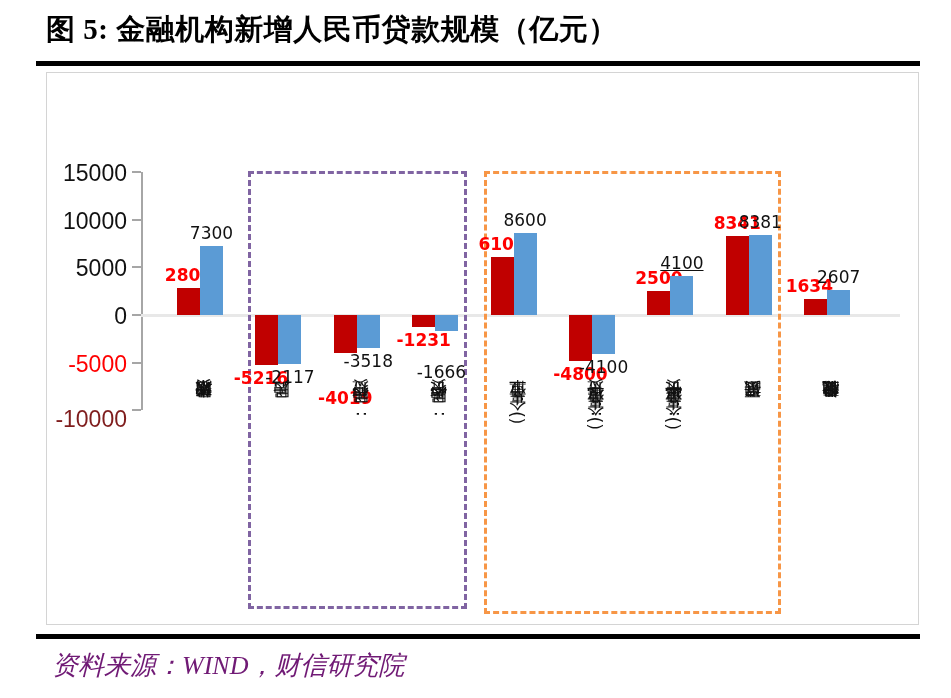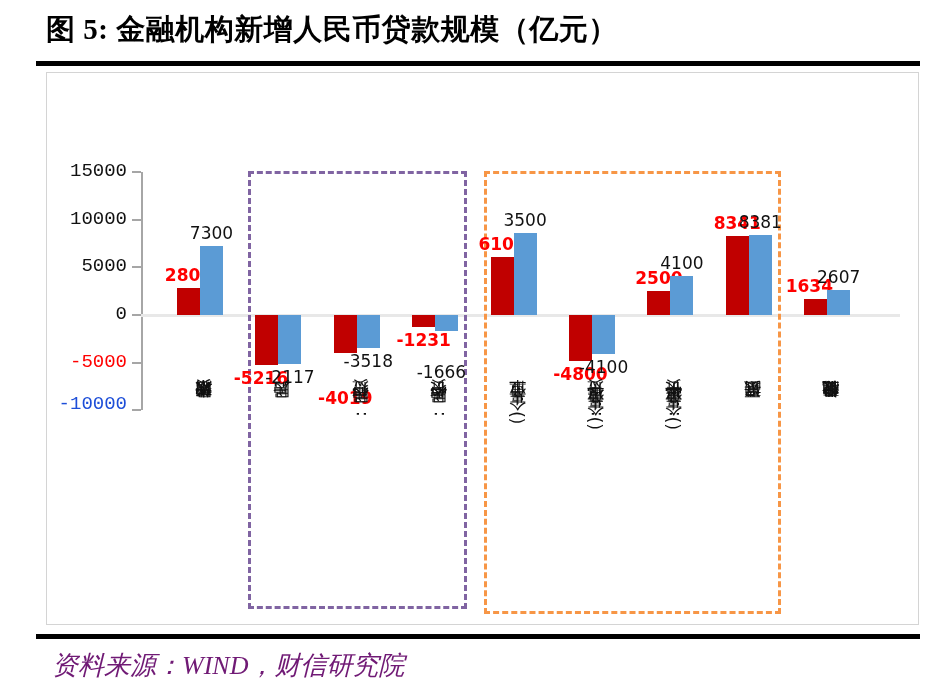--- a/index.html
+++ b/index.html
@@ -92,22 +92,22 @@
     position: absolute;
     left: 0;
     top: 0;
     width: 873px;
     height: 553px;
   }
 
   .ytick-label {
     position: absolute;
     text-align: right;
-    font-size: 19px;
-    font-family: Liberation Mono, monospace;
+    font-size: 23px;
+    font-family: Liberation Sans, sans-serif;
     white-space: nowrap;
   }
   .ytick-mark {
     position: absolute;
     height: 2px;
     background: #a6a6a6;
   }
   #yaxis-line {
     position: absolute;
     width: 2px;
@@ -195,21 +195,21 @@
       <div class="ytick-label" style="left: -6px; width: 86px; top: 87.2px; color: rgb(17, 17, 17);">15000</div>
       <div class="ytick-mark" style="left: 85px; top: 145.8px; width: 9px;"></div>
       <div class="ytick-label" style="left: -6px; width: 86px; top: 134.8px; color: rgb(17, 17, 17);">10000</div>
       <div class="ytick-mark" style="left: 85px; top: 193.4px; width: 9px;"></div>
       <div class="ytick-label" style="left: -6px; width: 86px; top: 182.4px; color: rgb(17, 17, 17);">5000</div>
       <div class="ytick-mark" style="left: 85px; top: 241px; width: 9px;"></div>
       <div class="ytick-label" style="left: -6px; width: 86px; top: 230px; color: rgb(17, 17, 17);">0</div>
       <div class="ytick-mark" style="left: 85px; top: 288.6px; width: 9px;"></div>
       <div class="ytick-label" style="left: -6px; width: 86px; top: 277.6px; color: rgb(255, 0, 0);">-5000</div>
       <div class="ytick-mark" style="left: 85px; top: 336.2px; width: 9px;"></div>
-      <div class="ytick-label" style="left: -6px; width: 86px; top: 320px; color: #1d4ed8;">-10000</div>
+      <div class="ytick-label" style="left: -6px; width: 86px; top: 333px; color: #7f1d1d;">-10000</div>
       <div id="zero-line" style="left: 94px; top: 241px; width: 759px;"></div>
       <div class="group-box" id="group-box-household" style="left: 201.4px; top: 98px; width: 218.8px; height: 438px; border-color: rgb(128, 100, 162);"></div>
       <div class="group-box" id="group-box-corporate" style="left: 436.6px; top: 98px; width: 297.2px; height: 443px; border-color: rgb(247, 150, 70);"></div>
       <div class="bar" style="left: 130px; top: 215.344px; width: 23px; height: 26.656px; background: rgb(192, 0, 0);"></div>
       <div class="bar-value series-a" style="color: rgb(255, 0, 0); width: 60px; text-align: center; left: 111.5px; top: 192.344px;">2800</div>
       <div class="bar" style="left: 153px; top: 172.504px; width: 23px; height: 69.496px; background: rgb(91, 155, 213);"></div>
       <div class="bar-value series-b" style="color: rgb(17, 17, 17); width: 60px; text-align: center; left: 134.5px; top: 149.504px;">7300</div>
       <div class="cat-label" style="left: 144px; top: 338px;">新增人民币贷款</div>
       <div class="bar" style="left: 208.4px; top: 242px; width: 23px; height: 49.6563px; background: rgb(192, 0, 0);"></div>
       <div class="bar-value series-a" style="color: rgb(255, 0, 0); width: 60px; text-align: center; left: 184px; top: 294.656px;">-5216</div>
@@ -222,31 +222,31 @@
       <div class="bar-value series-b" style="color: rgb(17, 17, 17); width: 60px; text-align: center; left: 291.3px; top: 278.491px;">-3518</div>
       <div class="cat-label" style="left: 300.8px; top: 338px;">居民户:短贷</div>
       <div class="bar" style="left: 365.2px; top: 242px; width: 23px; height: 11.7191px; background: rgb(192, 0, 0);"></div>
       <div class="bar-value series-a" style="color: rgb(255, 0, 0); width: 60px; text-align: center; left: 346.7px; top: 256.719px;">-1231</div>
       <div class="bar" style="left: 388.2px; top: 242px; width: 23px; height: 15.8603px; background: rgb(91, 155, 213);"></div>
       <div class="bar-value series-b" style="color: rgb(17, 17, 17); width: 60px; text-align: left; left: 369.7px; top: 260.86px; margin-top: 28px;">-1666</div>
       <div class="cat-label" style="left: 379.2px; top: 338px;">居民户:中长贷</div>
       <div class="bar" style="left: 443.6px; top: 183.928px; width: 23px; height: 58.072px; background: rgb(192, 0, 0);"></div>
       <div class="bar-value series-a" style="color: rgb(255, 0, 0); width: 60px; text-align: center; left: 425.1px; top: 160.928px;">6100</div>
       <div class="bar" style="left: 466.6px; top: 160.128px; width: 23px; height: 81.872px; background: rgb(91, 155, 213);"></div>
-      <div class="bar-value series-b" style="color: rgb(17, 17, 17); width: 60px; text-align: center; left: 448.1px; top: 137.128px;">3500</div>
+      <div class="bar-value series-b" style="color: rgb(17, 17, 17); width: 60px; text-align: center; left: 448.1px; top: 137.128px;">8600</div>
       <div class="cat-label" style="left: 457.6px; top: 338px;">企(事)业单位</div>
       <div class="bar" style="left: 522px; top: 242px; width: 23px; height: 45.696px; background: rgb(192, 0, 0);"></div>
       <div class="bar-value series-a" style="color: rgb(255, 0, 0); width: 60px; text-align: center; left: 503.5px; top: 290.696px;">-4800</div>
       <div class="bar" style="left: 545px; top: 242px; width: 23px; height: 39.032px; background: rgb(91, 155, 213);"></div>
       <div class="bar-value series-b" style="color: rgb(17, 17, 17); width: 60px; text-align: center; left: 526.5px; top: 284.032px;">-4100</div>
       <div class="cat-label" style="left: 536px; top: 338px;">企(事)业单位:短贷</div>
       <div class="bar" style="left: 600.4px; top: 218.2px; width: 23px; height: 23.8px; background: rgb(192, 0, 0);"></div>
       <div class="bar-value series-a" style="color: rgb(255, 0, 0); width: 60px; text-align: center; left: 581.9px; top: 195.2px;">2500</div>
       <div class="bar" style="left: 623.4px; top: 202.968px; width: 23px; height: 39.032px; background: rgb(91, 155, 213);"></div>
-      <div class="bar-value series-b" style="color: rgb(17, 17, 17); width: 60px; text-align: center; left: 604.9px; top: 179.968px;">4100</div>
+      <div class="bar-value series-b" style="color: rgb(17, 17, 17); width: 60px; text-align: center; left: 604.9px; top: 179.968px; text-decoration: underline;">4100</div>
       <div class="cat-label" style="left: 614.4px; top: 338px;">企(事)业单位:中长贷</div>
       <div class="bar" style="left: 678.8px; top: 162.594px; width: 23px; height: 79.4063px; background: rgb(192, 0, 0);"></div>
       <div class="bar-value series-a" style="color: rgb(255, 0, 0); width: 60px; text-align: center; left: 660.3px; top: 139.594px;">8341</div>
       <div class="bar" style="left: 701.8px; top: 162.213px; width: 23px; height: 79.7871px; background: rgb(91, 155, 213);"></div>
       <div class="bar-value series-b" style="color: rgb(17, 17, 17); width: 60px; text-align: center; left: 683.3px; top: 139.213px;">8381</div>
       <div class="cat-label" style="left: 692.8px; top: 338px;">票据融资</div>
       <div class="bar" style="left: 757.2px; top: 226.444px; width: 23px; height: 15.5557px; background: rgb(192, 0, 0);"></div>
       <div class="bar-value series-a" style="color: rgb(255, 0, 0); width: 60px; text-align: left; left: 738.7px; top: 203.444px;">1634</div>
       <div class="bar" style="left: 780.2px; top: 217.181px; width: 23px; height: 24.8186px; background: rgb(91, 155, 213);"></div>
       <div class="bar-value series-b" style="color: rgb(17, 17, 17); width: 60px; text-align: center; left: 761.7px; top: 194.181px;">2607</div>

